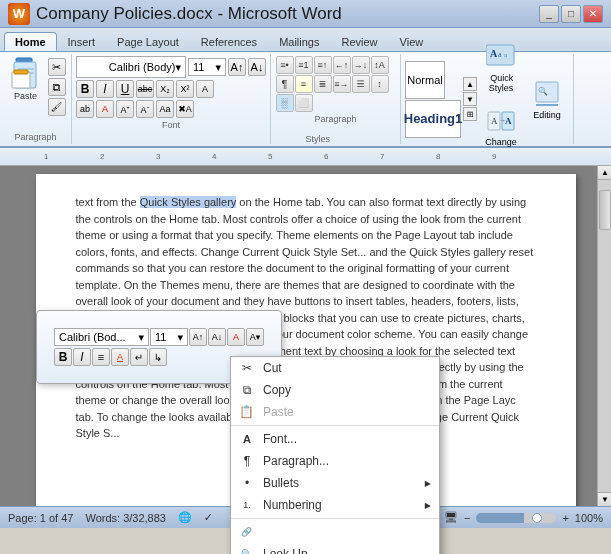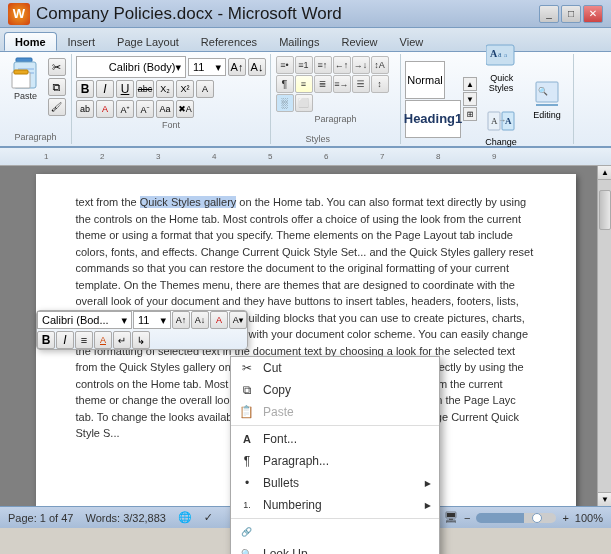--- a/index.html
+++ b/index.html
@@ -142,21 +142,21 @@
     .styles-big-label { font-size: 9px; text-align: right; }
 
     
     .mini-toolbar {
       position: absolute;
       top: 144px;
       left: 36px;
       background: linear-gradient(to bottom, #fafcfe, #e4edf7);
       border: 1px solid #aaa;
       border-radius: 4px;
-      padding: 0;
+      padding: 17px;
       display: flex; flex-direction: column; gap: 2px;
       box-shadow: 2px 2px 6px rgba(0,0,0,0.25);
       z-index: 100;
     }
     .mini-tb-row { display: flex; gap: 1px; align-items: center; }
     .mini-tb-font-dropdown {
       background: white; border: 1px solid #aaa;
       padding: 1px 4px; font-size: 11px; height: 18px;
       display: flex; align-items: center; justify-content: space-between;
       cursor: pointer; width: 95px;

